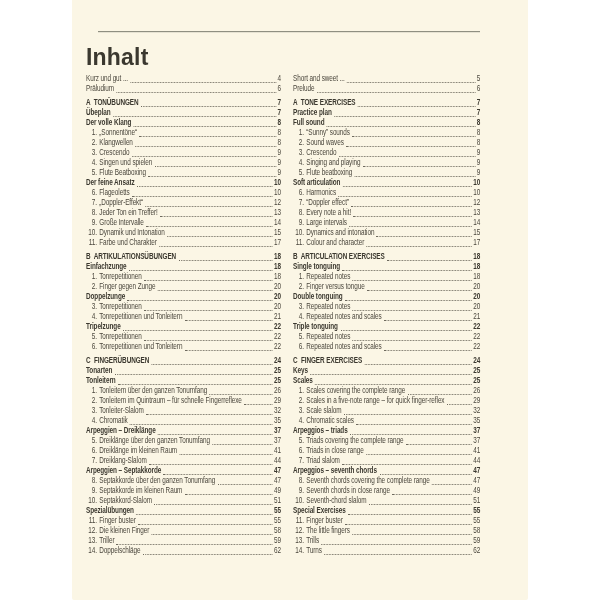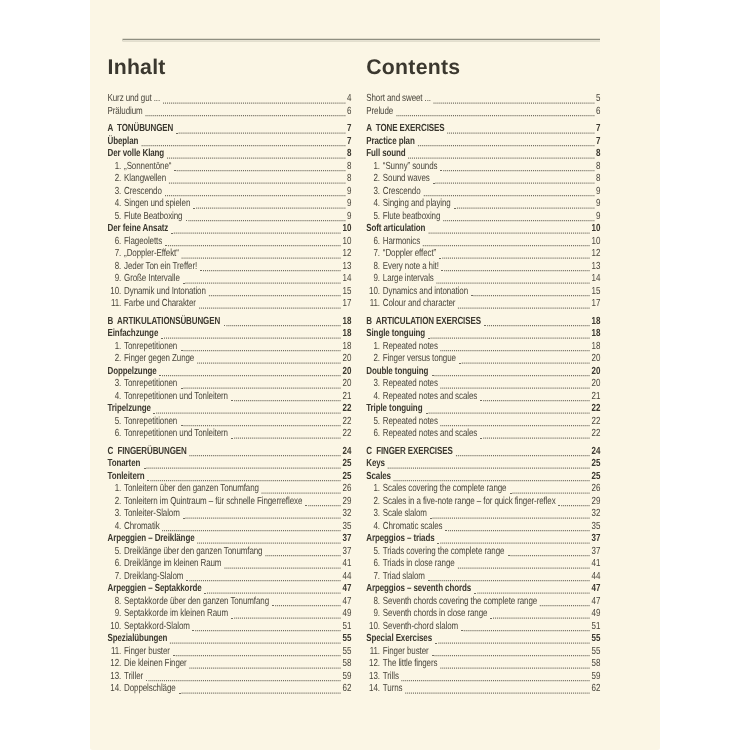--- a/index.html
+++ b/index.html
@@ -9,21 +9,21 @@
   }
   .sheet{
     position:absolute;left:72px;top:0;width:456px;height:600px;
     background:#fbf6e5;border-radius:0 0 2px 2px;
   }
   .rule{
     position:absolute;left:26px;top:31px;width:382px;height:1px;
     background:#8f8f81;border-bottom:1px solid #e6e2d2;
   }
   .col-title{
-    position:absolute;top:44px;font-size:17px;font-weight:700;
+    position:absolute;top:44px;font-size:23px;font-weight:700;
     color:#3b382f;letter-spacing:.2px;
   }
   .col-title.de{left:14px;}
   .col-title.en{left:221px;}
   .col-rows{
     position:absolute;top:74px;
     transform:scaleX(0.78);transform-origin:0 0;
     font-size:8.2px;line-height:10px;color:#4a463c;letter-spacing:-0.1px;
   }
   .col-rows.de{left:14px;width:250px;}
@@ -39,21 +39,20 @@
   .row .pagenum{flex:0 0 auto;text-align:right;white-space:pre;}
   .row.bold,.row.chapter{font-weight:700;color:#3b382f;}
 </style>
 </head>
 <body>
 
 <div class="sheet">
   <div class="rule"></div>
 
   <div class="col-title de">Inhalt</div>
-  <div class="col-title en">Contents</div>
 
   <div class="col-rows de">
       <div class="group">
         <div class="row plain">
           <span class="label">Kurz und gut ...</span>
           <span class="leader"></span>
           <span class="pagenum">4</span>
         </div>
         <div class="row plain">
           <span class="label">Präludium</span>

